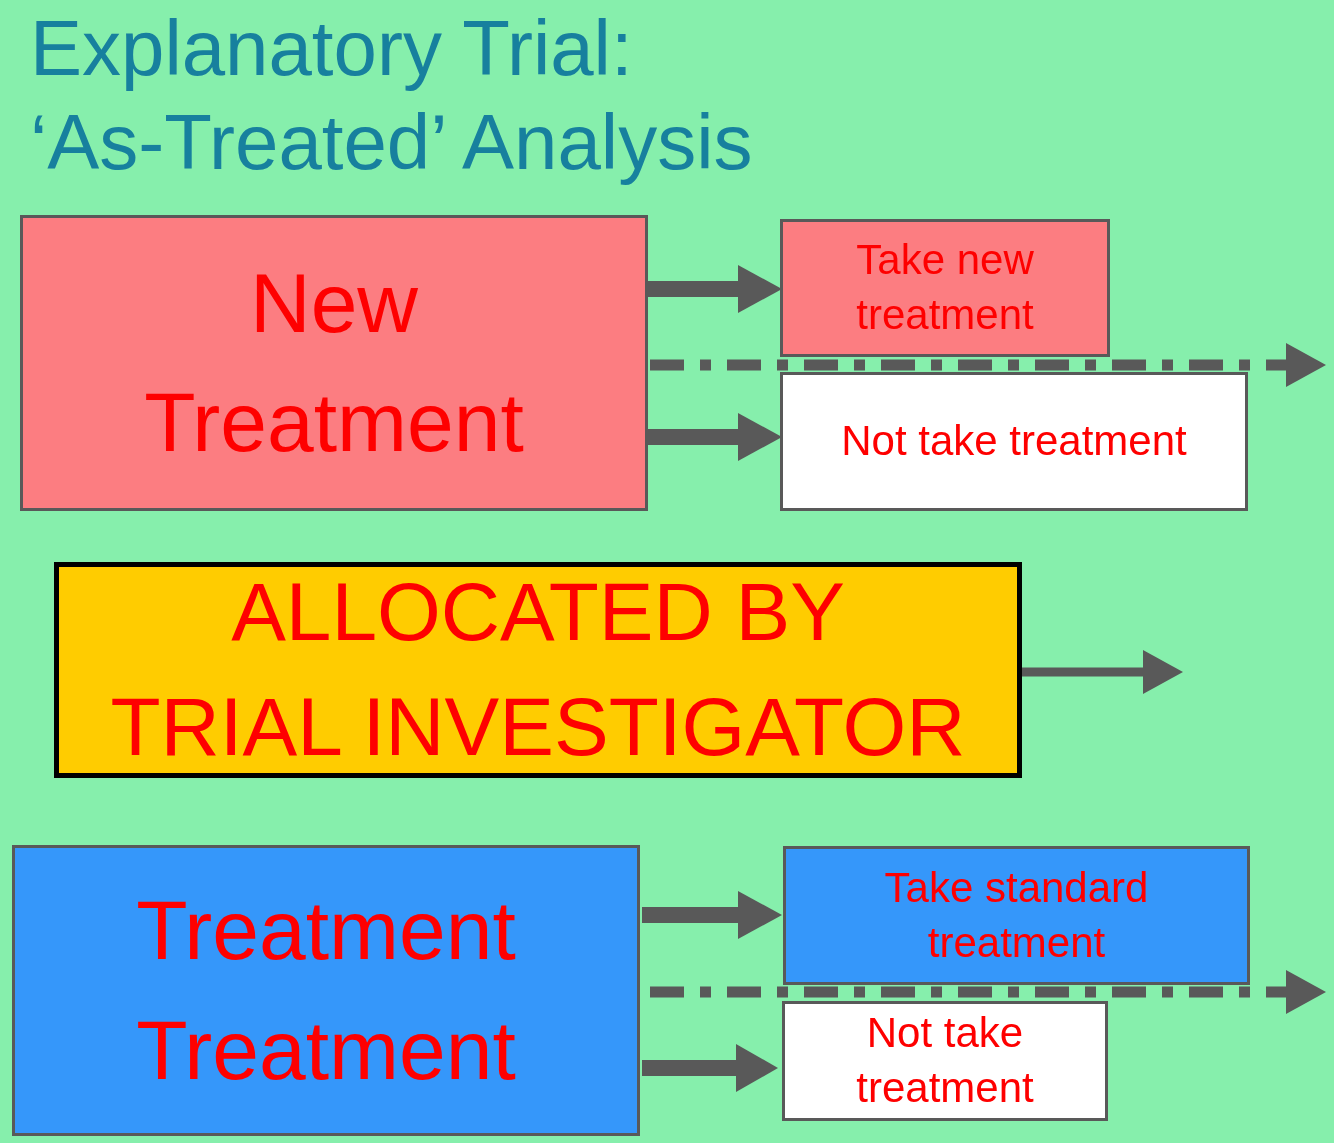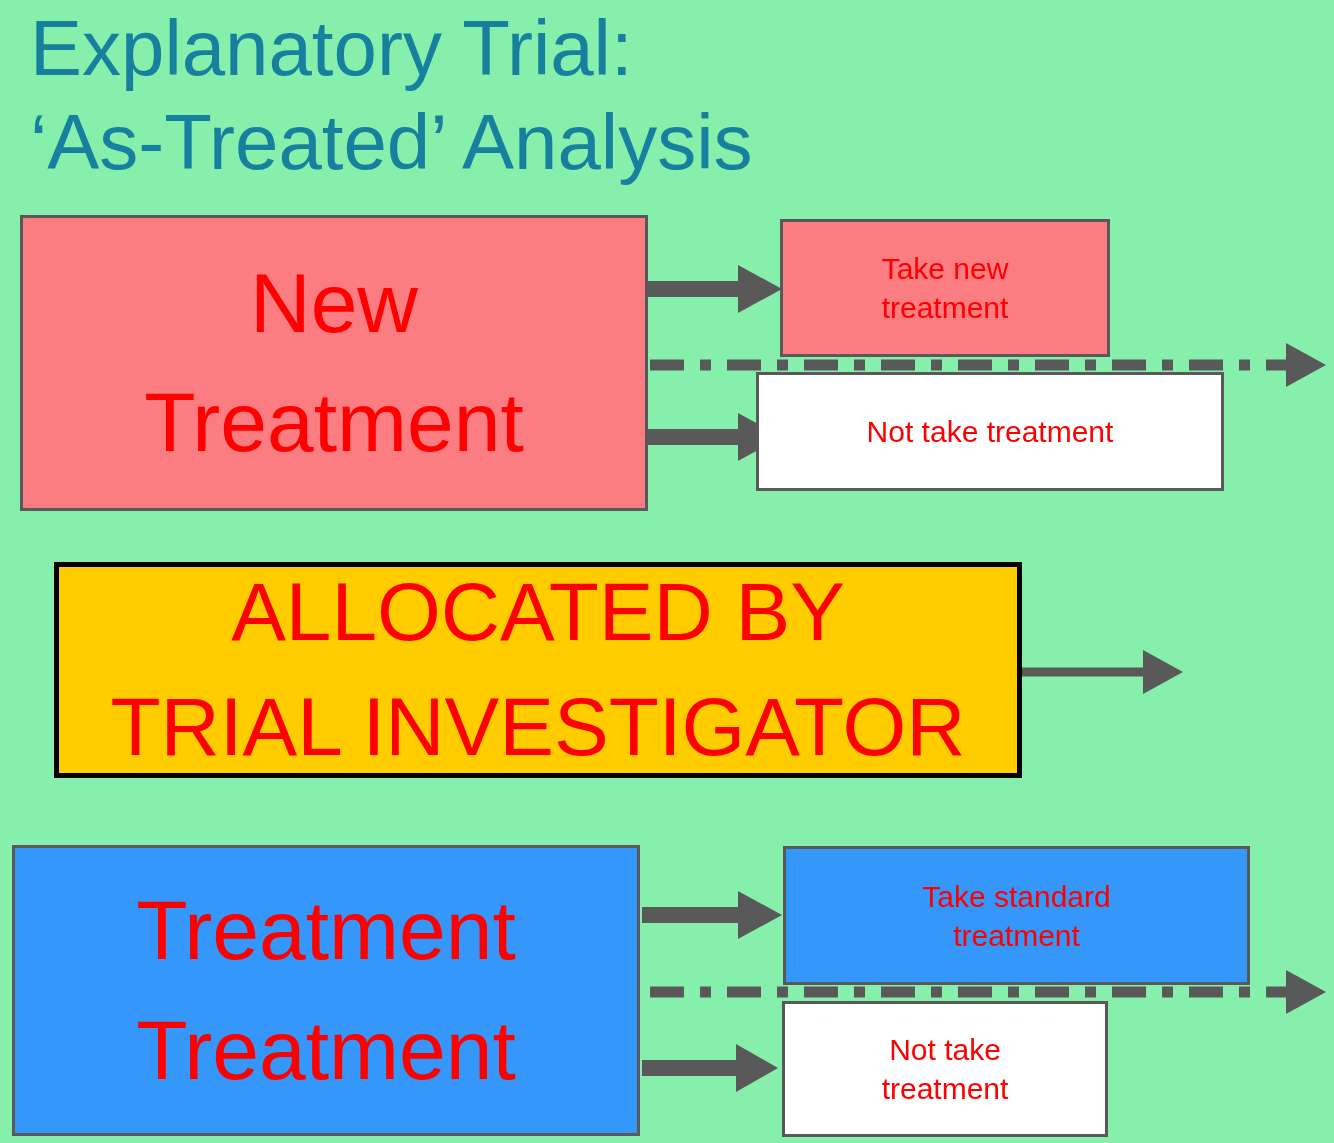--- a/index.html
+++ b/index.html
@@ -36,53 +36,53 @@
     position: absolute;
     display: flex;
     align-items: center;
     justify-content: center;
     text-align: center;
     color: #FE0000;
     box-sizing: border-box;
     border: 3px solid #595959;
   }
   .box-big   { font-size: 84px; line-height: 1.42; }
-  .box-small { font-size: 30px; line-height: 1.3; }
+  .box-small { font-size: 42px; line-height: 1.3; }
 
   .new-treatment-box {
     left: 20px; top: 215px; width: 628px; height: 296px;
     background: #FC7D81;
   }
   .take-new-box {
     left: 780px; top: 219px; width: 330px; height: 138px;
     background: #FC7D81;
   }
   .not-take-new-box {
-    left: 756px; top: 372px; width: 468px; height: 119px;
+    left: 780px; top: 372px; width: 468px; height: 139px;
     background: #ffffff;
     text-align: center;
   }
   .allocated-box {
     left: 12px; top: 562px; width: 968px; height: 216px;
     background: #FFCC00;
     border: 5px solid #000000;
     font-size: 82px; line-height: 1.4;
     white-space: nowrap;
     margin-left: 42px;
   }
   .standard-treatment-box {
     left: 12px; top: 845px; width: 628px; height: 291px;
     background: #3597FA;
   }
   .take-standard-box {
     left: 783px; top: 846px; width: 467px; height: 139px;
     background: #3597FA;
   }
   .not-take-standard-box {
-    left: 782px; top: 1001px; width: 326px; height: 136px;
+    left: 782px; top: 1001px; width: 326px; height: 120px;
     background: #ffffff;
   }
 </style>
 </head>
 <body>
 
 <div class="canvas">
 
   <svg class="overlay-svg" viewBox="0 0 1334 1143" xmlns="http://www.w3.org/2000/svg">
 

